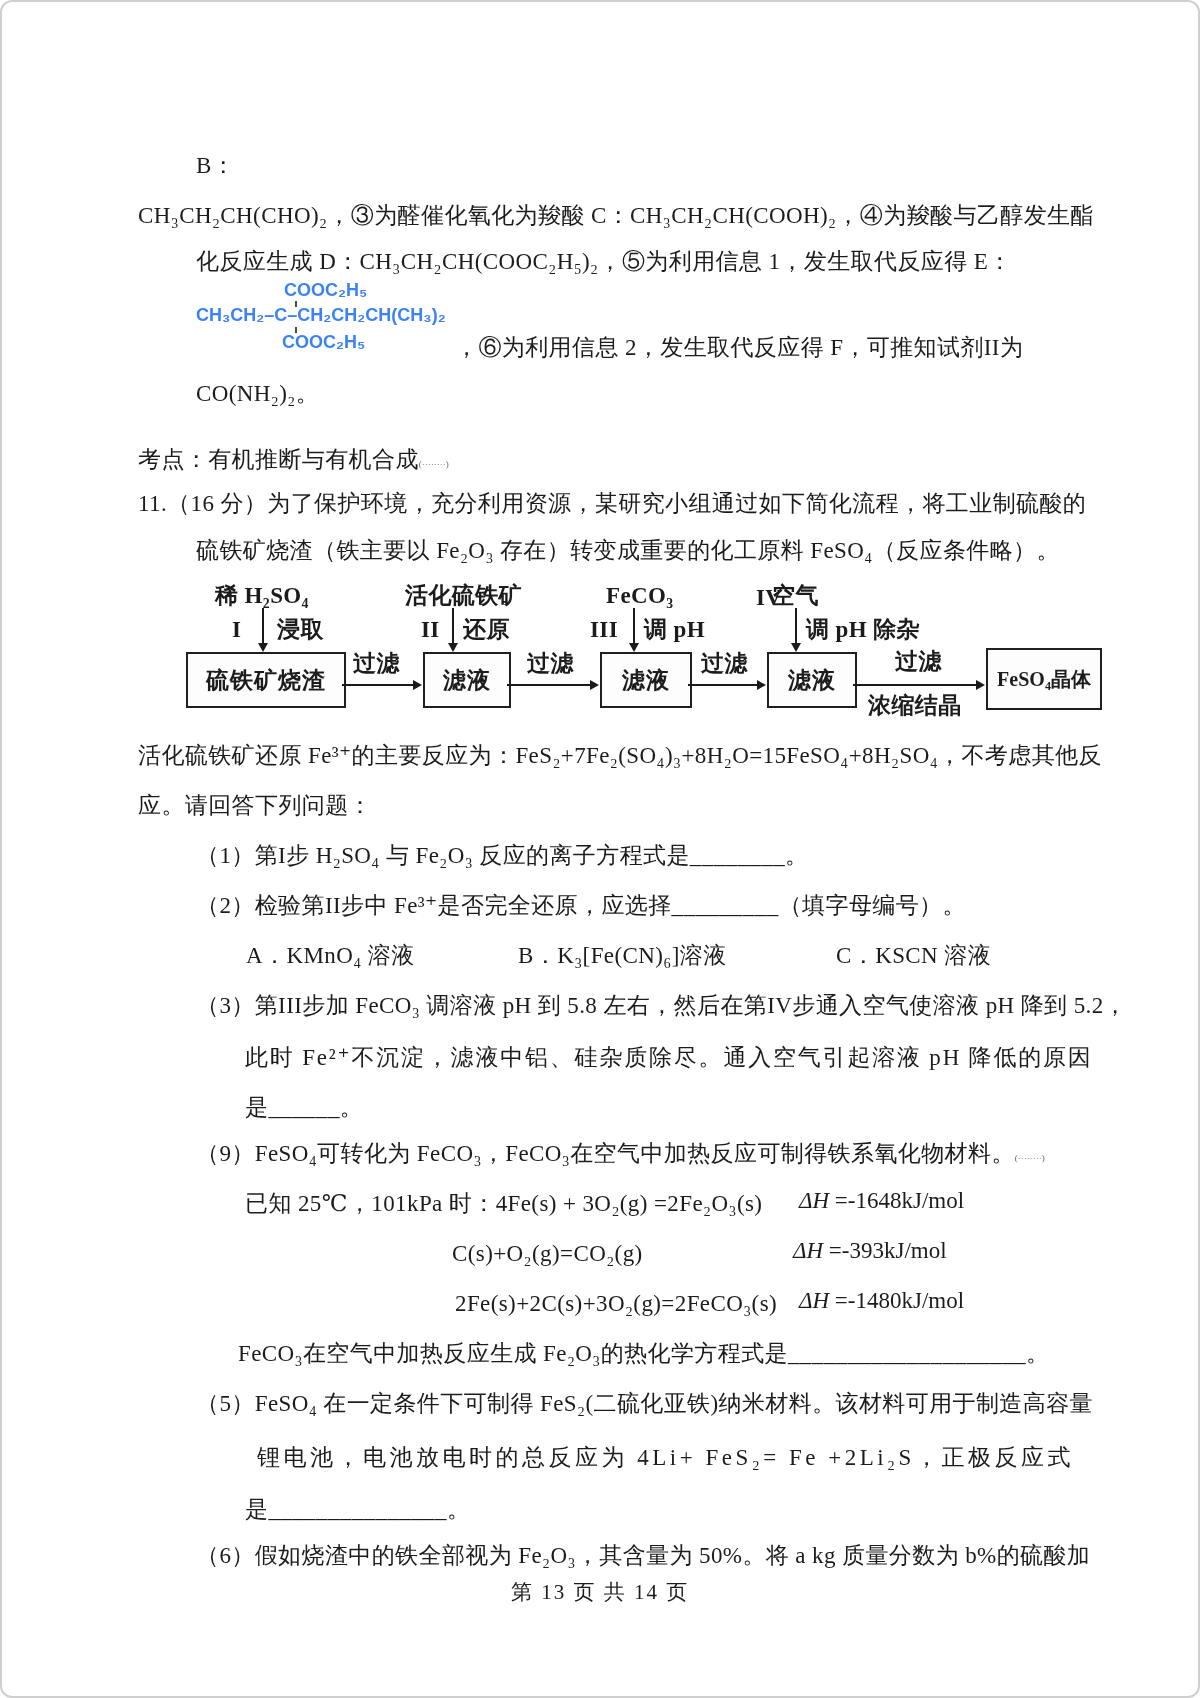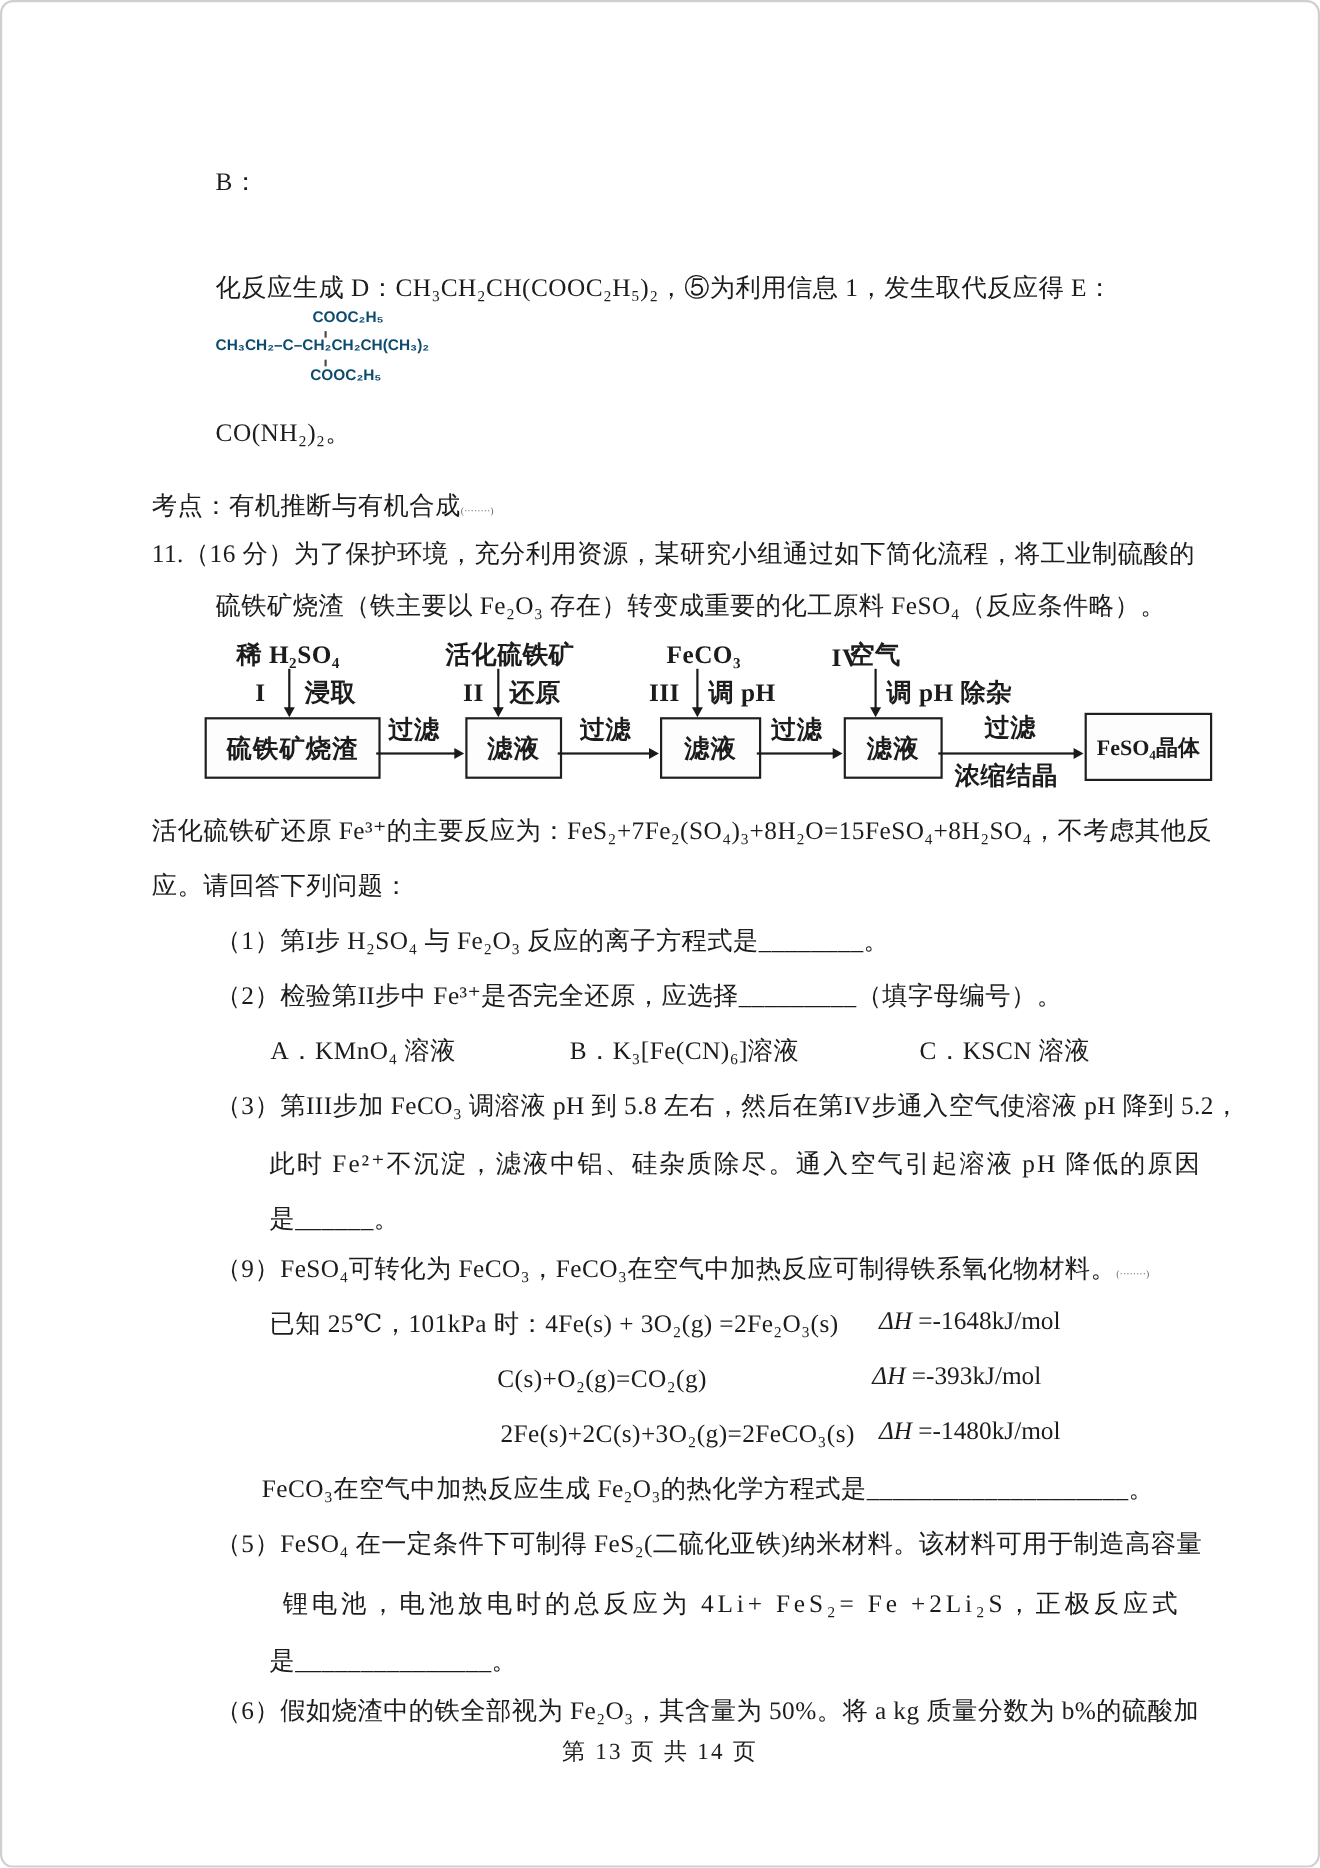--- a/index.html
+++ b/index.html
@@ -17,42 +17,44 @@
   .fbox{position:absolute;border:2px solid #1f1f1f;display:flex;align-items:center;justify-content:center;
         font-weight:bold;font-size:23px;letter-spacing:1px;background:#fdfdfd;}
   .varrow{position:absolute;width:2px;background:#1a1a1a;}
   .varrow::after{content:"";position:absolute;left:-4.5px;bottom:-8px;
      border-left:5.5px solid transparent;border-right:5.5px solid transparent;border-top:9px solid #1a1a1a;}
   .harrow{position:absolute;height:2px;background:#1a1a1a;}
   .harrow::after{content:"";position:absolute;top:-4.5px;right:-8px;
      border-top:5.5px solid transparent;border-bottom:5.5px solid transparent;border-left:9px solid #1a1a1a;}
   
   .struct{position:absolute;font-family:"Liberation Sans","DejaVu Sans",sans-serif;
-          color:#0c4a6e;font-weight:600;font-size:14px;}
+          color:#3b82f6;font-weight:600;font-size:18px;}
   .struct span{position:absolute;white-space:nowrap;}
   .tick{position:absolute;width:2px;background:#4b4b4b;}
   .dh{position:absolute;font-size:23px;white-space:nowrap;}
   .dh i{font-family:"Liberation Serif","DejaVu Serif",serif;margin-left:13px;}
   .footer{position:absolute;left:0;width:100%;text-align:center;font-size:21px;letter-spacing:2px;}
 </style>
 </head>
 <body>
 
 <div class="page">
 
   <span class="ln" style="left:196px;top:150px">B：</span>
+  <span class="ln" style="left:138px;top:200px">CH₃CH₂CH(CHO)₂，③为醛催化氧化为羧酸 C：CH₃CH₂CH(COOH)₂，④为羧酸与乙醇发生酯</span>
   <span class="ln" style="left:196px;top:246px">化反应生成 D：CH₃CH₂CH(COOC₂H₅)₂，⑤为利用信息 1，发生取代反应得 E：</span>
 
   <div class="struct" style="left:196px;top:280px;width:330px;height:75px">
     <span style="left:88px;top:0">COOC₂H₅</span>
     <span class="tick" style="left:99px;top:21px;height:6px"></span>
     <span style="left:0;top:25px">CH₃CH₂–C–CH₂CH₂CH(CH₃)₂</span>
     <span class="tick" style="left:99px;top:47px;height:6px"></span>
     <span style="left:86px;top:52px">COOC₂H₅</span>
   </div>
+  <span class="ln" style="left:455px;top:332px">，⑥为利用信息 2，发生取代反应得 F，可推知试剂II为</span>
   <span class="ln" style="left:196px;top:378px">CO(NH₂)₂。</span>
 
   <span class="ln" style="left:138px;top:444px">
     <span>考点：有机推断与有机合成</span><span class="tiny">(········)</span>
   </span>
 
   <span class="ln" style="left:138px;top:488px">11.（16 分）为了保护环境，充分利用资源，某研究小组通过如下简化流程，将工业制硫酸的</span>
   <span class="ln" style="left:196px;top:535px">硫铁矿烧渣（铁主要以 Fe₂O₃ 存在）转变成重要的化工原料 FeSO₄（反应条件略）。</span>
 
   <span class="ln bold" style="left:215px;top:580px">稀 H₂SO₄</span>

